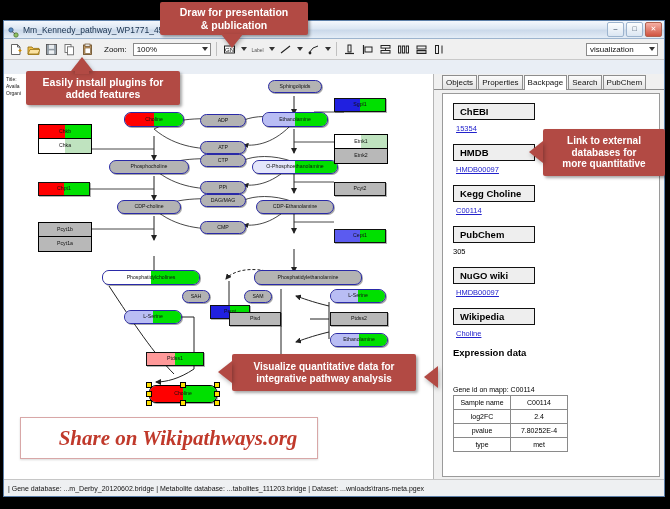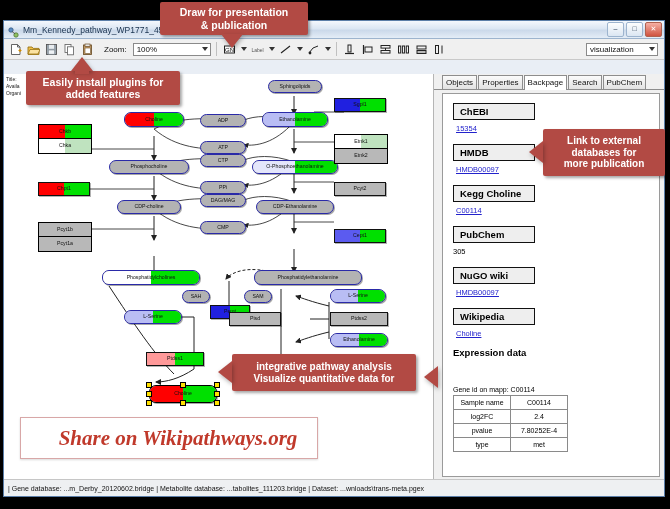--- a/index.html
+++ b/index.html
@@ -575,27 +575,27 @@
   <div class="callout" style="left:26px;top:71px;width:154px;height:34px;font-size:10.5px;flex-direction:column;">
     <span>Easily install plugins for</span>
     <span>added features</span>
   </div>
   <div class="arrowup" style="left:71px;top:57px;"></div>
   <div class="arrowstemv" style="left:75px;top:66px;width:14px;height:8px;"></div>
 
   <div class="callout" style="left:543px;top:129px;width:122px;height:47px;font-size:10px;flex-direction:column;">
     <span>Link  to external</span>
     <span>databases  for</span>
-    <span>more publication</span>
+    <span>more quantitative</span>
   </div>
   <div class="arrowleft" style="left:529px;top:141px;"></div>
 
   <div class="callout" style="left:232px;top:354px;width:184px;height:37px;font-size:10px;flex-direction:column;">
+    <span>Visualize quantitative data  for</span>
     <span>integrative pathway analysis</span>
-    <span>Visualize quantitative data  for</span>
   </div>
   <div class="arrowleft" style="left:218px;top:361px;"></div>
 
   <div class="arrowleft" style="left:424px;top:366px;border-right-color:#b24a44;"></div>
 
   <div class="sharebox">
     <span class="sharetxt">Share on Wikipathways.org</span>
   </div>
 
 </div>

